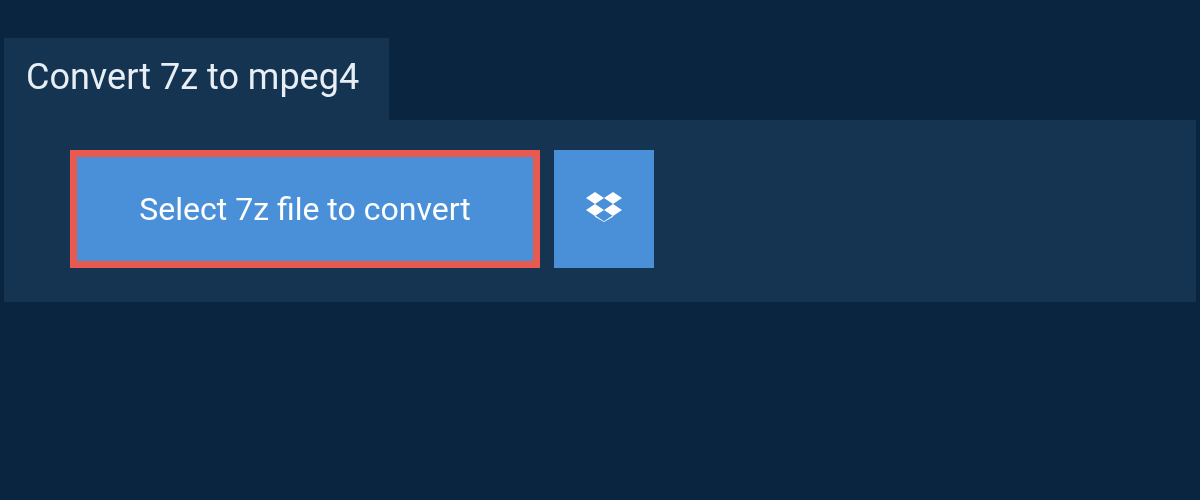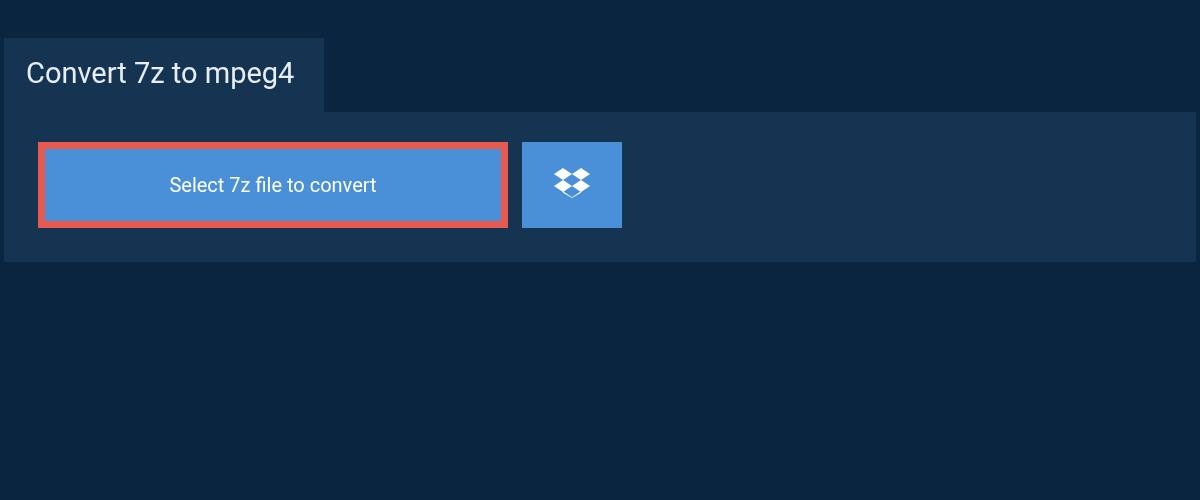--- a/index.html
+++ b/index.html
@@ -14,48 +14,49 @@
       font-family: -apple-system, BlinkMacSystemFont, "Segoe UI", Roboto, Helvetica, Arial, sans-serif;
       overflow: hidden;
     }
     .tab-wrap {
       padding-top: 38px;
     }
     .tab {
       display: inline-block;
       background: #143452;
       color: #e8eef5;
-      font-size: 29px;
+      font-size: 36px;
       font-weight: 400;
       padding: 18px 30px 22px 22px;
       margin-left: 4px;
     }
     .panel {
       background: #143452;
       margin-left: 4px;
       margin-right: 4px;
       padding: 30px 0 34px 34px;
     }
     .row {
       display: flex;
       gap: 14px;
       align-items: stretch;
     }
     .select-button {
       background: #4a90d9;
       border: 7px solid #e85a4f;
       color: #ffffff;
-      font-size: 20px;
+      font-size: 32px;
       font-weight: 400;
-      padding: 24px 46px;
+      padding: 33px 46px;
       cursor: pointer;
       display: flex;
       align-items: center;
       justify-content: center;
       min-width: 470px;
+      margin-left: 32px;
     }
     .dropbox-button {
       background: #4a90d9;
       width: 100px;
       display: flex;
       align-items: center;
       justify-content: center;
       cursor: pointer;
     }
     .dropbox-button svg {

